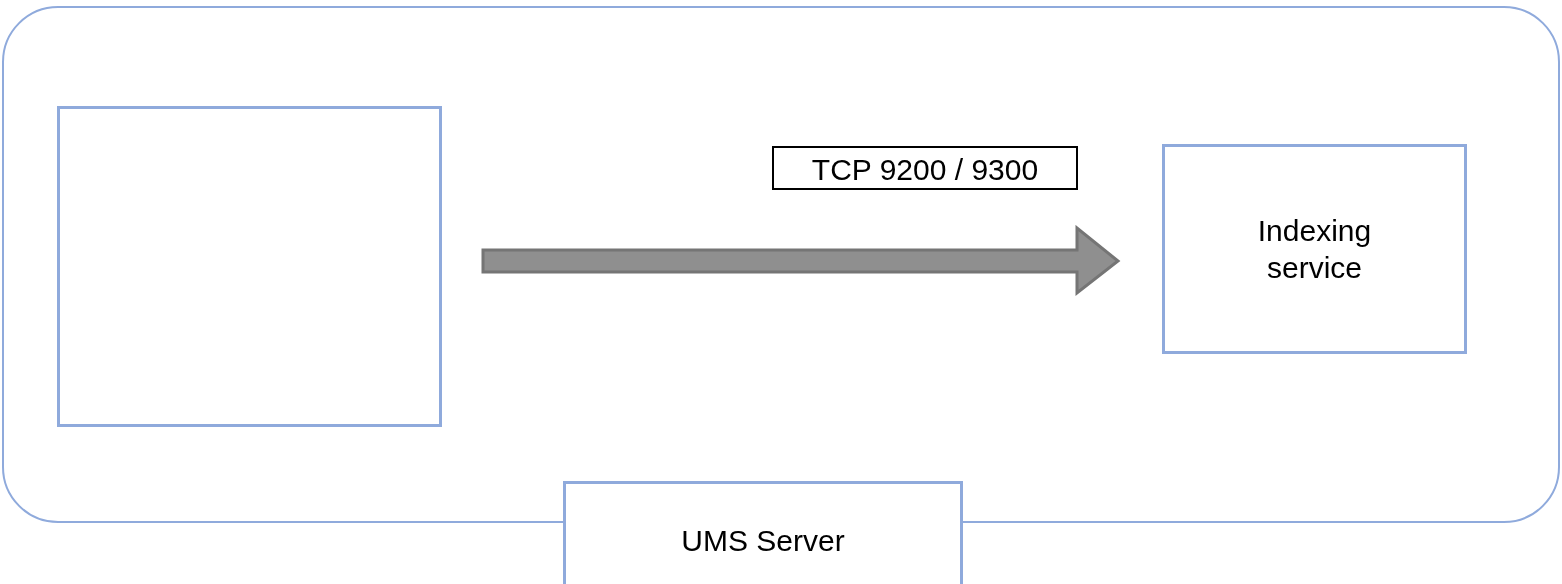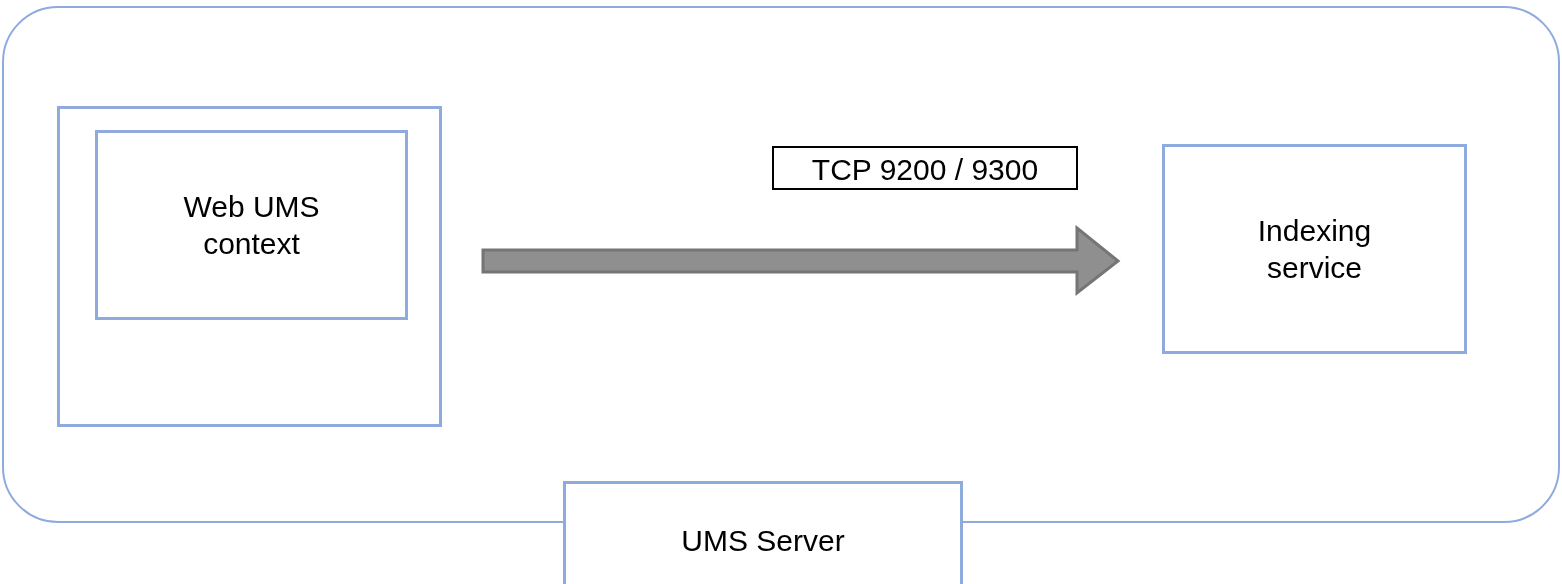--- a/index.html
+++ b/index.html
@@ -75,24 +75,20 @@
 <div id="stage">
 
   <div id="server-boundary" class="abs" style="border-color: rgb(143, 170, 220);"></div>
 
   <svg id="arrow-svg" class="abs" viewBox="0 0 645 75" aria-hidden="true">
     <polygon points="3,25 597,25 597,3 638,36 597,68 597,47 3,47" stroke-width="3" stroke-linejoin="miter" style="fill: rgb(143, 143, 143); stroke: rgb(117, 117, 117);"></polygon>
   </svg>
 
   <div id="tomcat-box" class="abs blue-box" style="display: block; border-color: rgb(143, 170, 220);">
 
-    <div id="web-ums-box" class="abs blue-box" style="border-color: rgb(143, 170, 220);">
-      <span class="node-label">Web UMS
-context</span>
-    </div>
 
   </div>
 
   <div id="tcp-label-box" class="abs" style="border-color: rgb(0, 0, 0);">
     <span class="node-label">TCP 9200 / 9300</span>
   </div>
 
   <div id="indexing-box" class="abs blue-box" style="border-color: rgb(143, 170, 220);">
     <span class="node-label">Indexing
 service</span>

